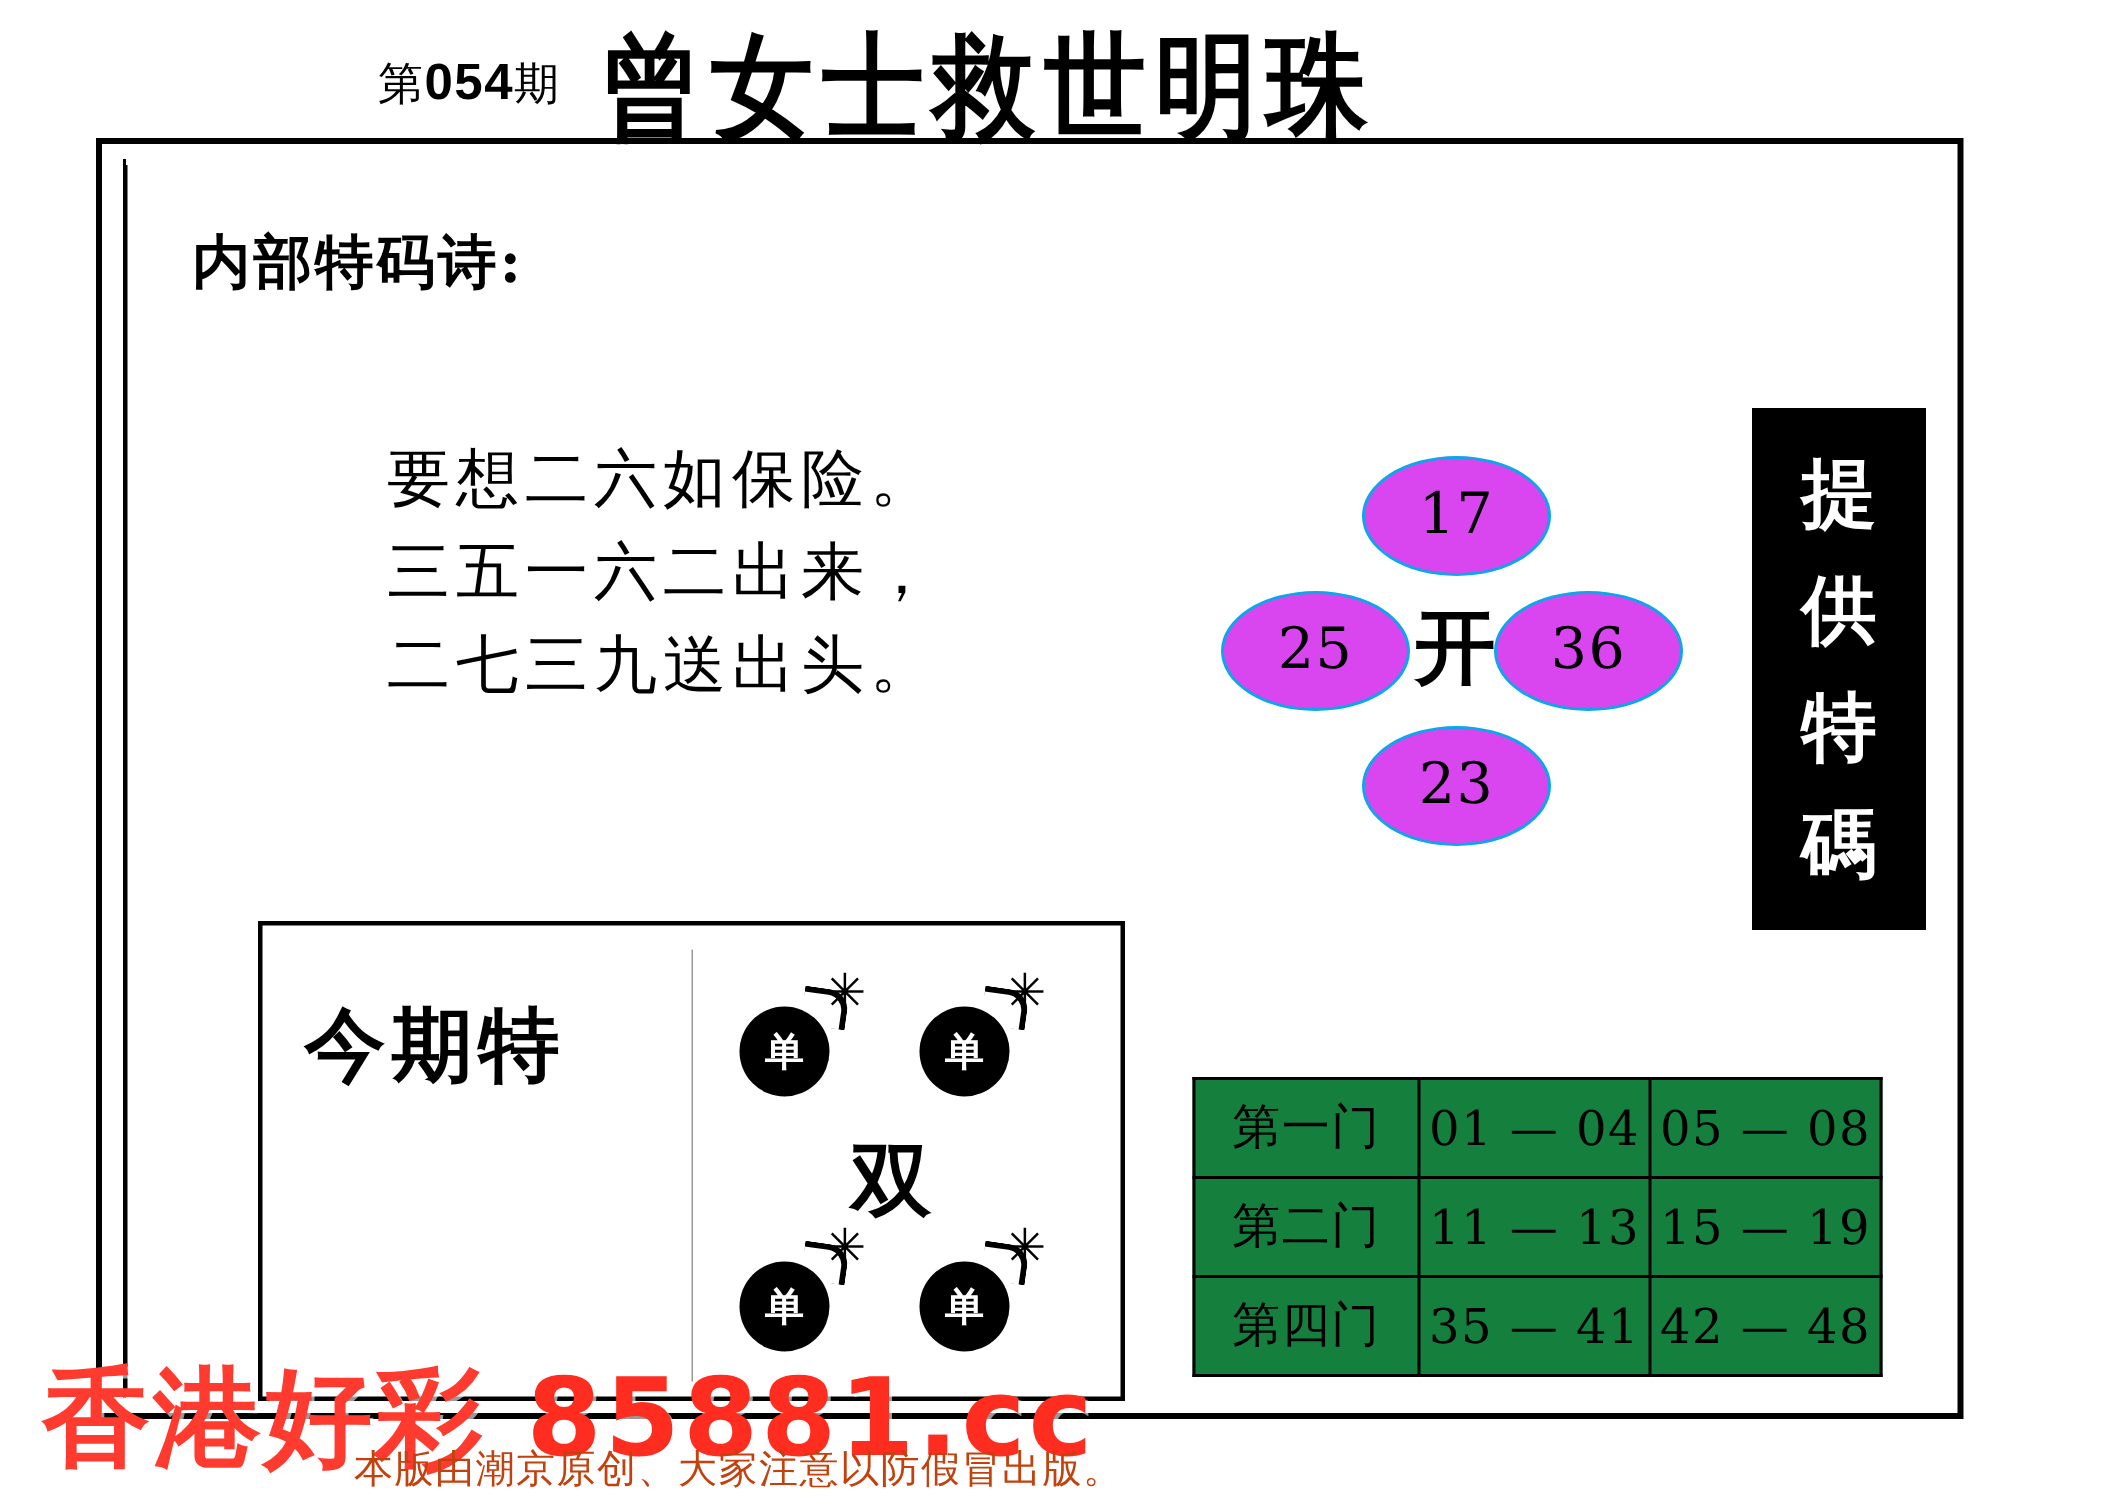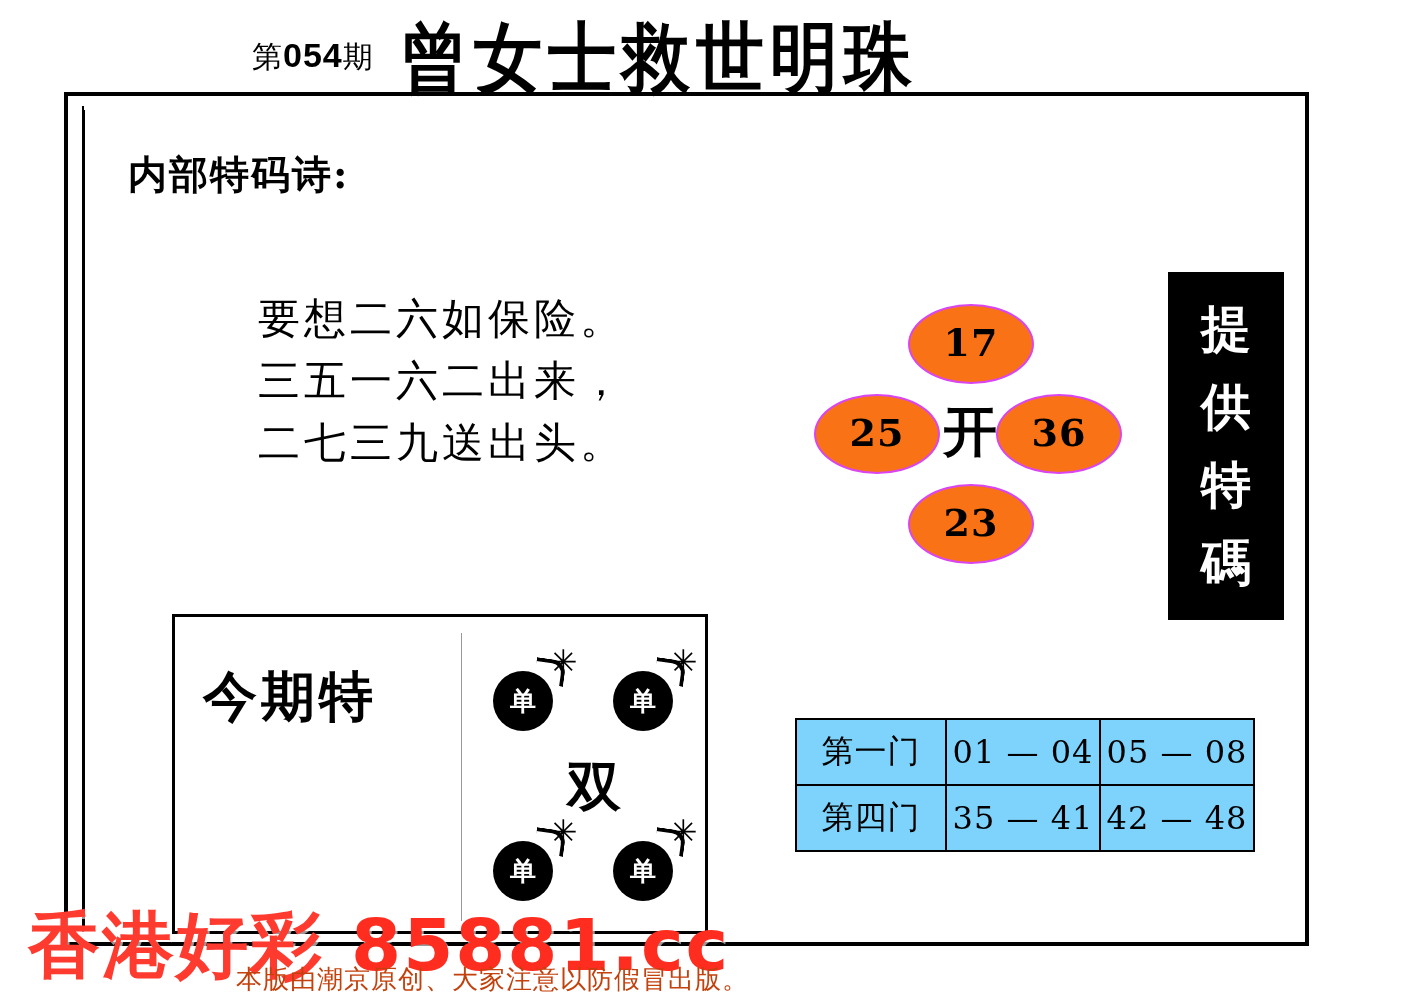--- a/index.html
+++ b/index.html
@@ -105,30 +105,30 @@
     position: absolute;
     left: 800px;
     top: 290px;
     width: 350px;
     height: 270px;
   }
   .ball {
     position: absolute;
     width: 122px;
     height: 76px;
-    border: 2px solid #d946ef;
+    border: 2px solid #0ea5e9;
     border-radius: 50%;
     display: flex;
     align-items: center;
     justify-content: center;
     font-size: 38px;
     font-family: "DejaVu Serif", "Liberation Serif", serif;
-    font-weight: bold;
+    font-weight: normal;
     color: #000;
-    background: #f97316;
+    background: #d946ef;
     letter-spacing: 1px;
   }
   .ball span { position: relative; top: -2px; }
   .ball.top    { left: 108px; top: 14px; }
   .ball.left   { left: 14px;  top: 104px; }
   .ball.right  { left: 196px; top: 104px; }
   .ball.bottom { left: 108px; top: 194px; }
   .ball-center {
     position: absolute;
     left: 136px;
@@ -165,21 +165,21 @@
     line-height: 78px;
     font-family: "DejaVu Serif", "Liberation Serif", serif;
     letter-spacing: 0;
   }
 
   
   .pred-box {
     position: absolute;
     left: 172px;
     top: 614px;
-    width: 536px;
+    width: 578px;
     height: 320px;
     border: 3px solid #000;
     box-sizing: border-box;
     background: #fff;
   }
   .pred-box .divider {
     position: absolute;
     left: 286px;
     top: 16px;
     width: 0;
@@ -248,21 +248,21 @@
     font-weight: bold;
     font-family: "DejaVu Serif", "Liberation Serif", serif;
   }
 
   
   .gate-table {
     position: absolute;
     left: 795px;
     top: 718px;
     border-collapse: collapse;
-    background: #7dd3fc;
+    background: #15803d;
   }
   .gate-table td {
     border: 2px solid #000;
     font-size: 32px;
     font-family: "DejaVu Serif", "Liberation Serif", serif;
     text-align: center;
     padding: 10px 0;
     letter-spacing: 1px;
     white-space: nowrap;
   }
@@ -373,20 +373,25 @@
 </div>
 
 <table class="gate-table">
   <tbody>
     <tr>
       <td class="gate-name">第一门</td>
       <td class="rng">01 — 04</td>
       <td class="rng">05 — 08</td>
     </tr>
     <tr>
+      <td class="gate-name">第二门</td>
+      <td class="rng">11 — 13</td>
+      <td class="rng">15 — 19</td>
+    </tr>
+    <tr>
       <td class="gate-name">第四门</td>
       <td class="rng">35 — 41</td>
       <td class="rng">42 — 48</td>
     </tr>
   </tbody>
 </table>
 
 <div class="watermark">
   <span>香港好彩</span>
   <span class="num">85881.cc</span>

